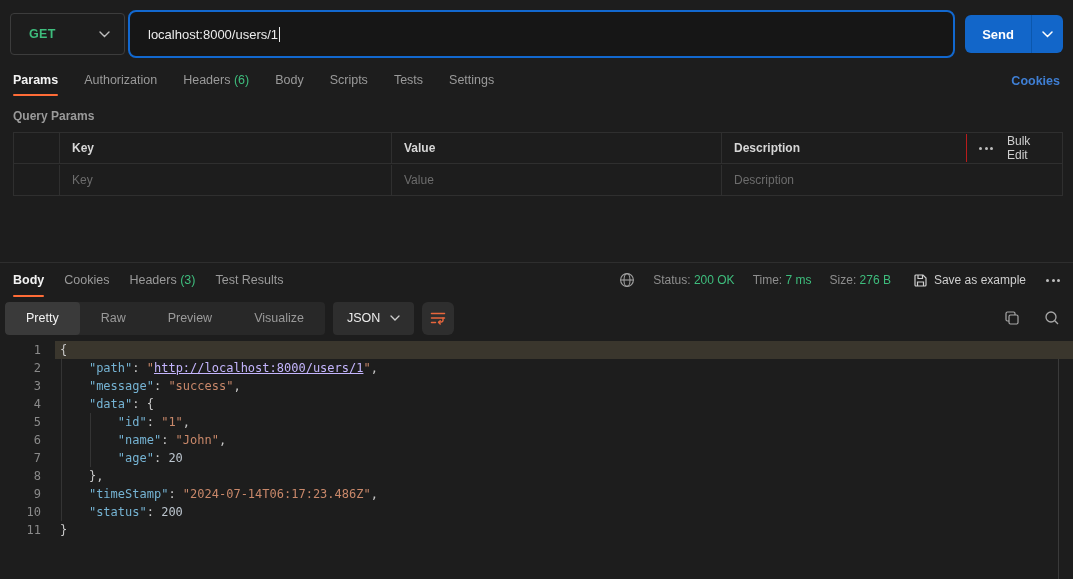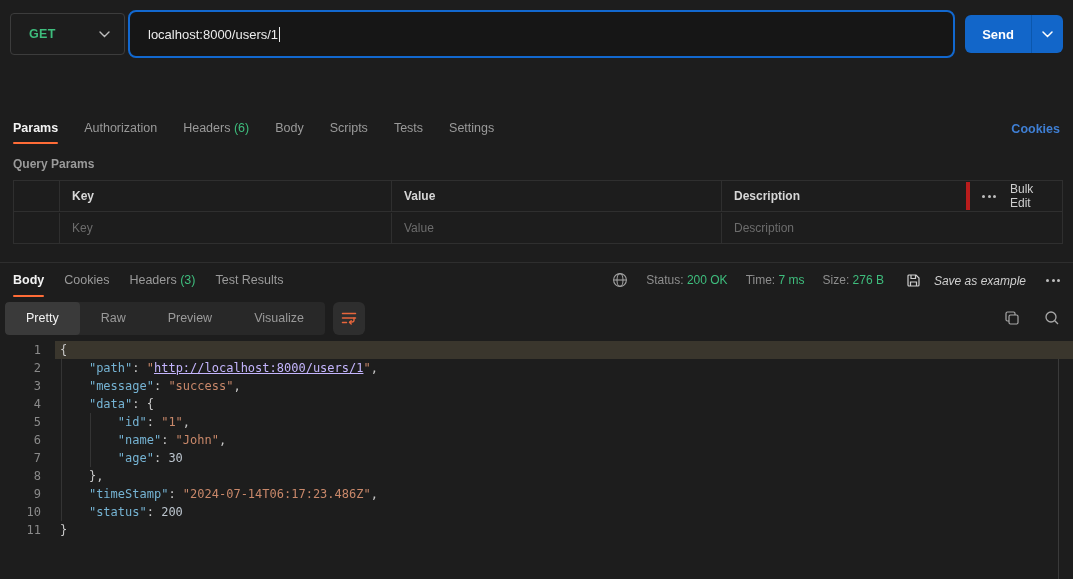--- a/index.html
+++ b/index.html
@@ -16,21 +16,21 @@
     background:#161616; display:flex; align-items:center; padding:0 18px; }
   .url-text { color:#ececec; font-size:13px; }
   .caret { display:inline-block; width:1px; height:15px; background:#e8e8e8; margin-left:1px; vertical-align:-3px; }
   .send-btn { display:flex; align-items:stretch; height:38px; margin-left:10px; border-radius:6px;
     overflow:hidden; background:#1266c9; cursor:pointer; }
   .send-main { display:flex; align-items:center; padding:0 17px; color:#fff; font-weight:bold; font-size:13px; }
   .send-sep { width:1px; background:#0b57ad; }
   .send-caret { display:flex; align-items:center; padding:0 10px; }
 
   
-  .req-tabs { display:flex; align-items:center; padding:0 13px; height:30px;margin-top:48px; }
+  .req-tabs { display:flex; align-items:center; padding:0 13px; height:30px; }
   .tab { position:relative; font-size:12.5px; color:#9a9a9a; margin-right:26px;
     padding:6px 0 9px 0; cursor:pointer; white-space:nowrap; }
   .tab .cnt { color:#3ebd7d; }
   .tab.active { color:#f3f3f3; font-weight:bold; }
   .tab.active::after { content:""; position:absolute; left:0; right:0; bottom:0;
     height:2px; background:#ff6c37; border-radius:1px; }
   .spacer { flex:1; }
   .cookies-link { font-size:12.5px; color:#3f7fd4; font-weight:bold; cursor:pointer; }
 
   
@@ -43,33 +43,33 @@
   .c-check { width:45px; }
   .c-key { width:332px; }
   .c-val { width:330px; }
   .c-desc { flex:1; }
   .qp-head .qp-cell { font-weight:bold; color:#d6d6d6; }
   .qp-head { height:30px; align-items:center; }
   .qp-data { height:32px; align-items:center; }
   .qp-data .qp-cell { color:#6c6c6c; }
   .c-desc-head { width:245px; flex:none; }
   .c-bulk { flex:1; display:flex; align-items:center; justify-content:space-between; gap:14px;
-    border-left:4px solid #b91c1c; padding:0 12px; }
+    border-left:1px solid #b91c1c; padding:0 12px; }
   .bulk-label { font-size:12px; color:#cfcfcf; cursor:pointer; }
   .more-dots { display:flex; gap:2.5px; cursor:pointer; }
   .more-dots i { width:3px; height:3px; border-radius:50%; background:#bdbdbd; }
 
   
   .resp { position:absolute; top:262px; left:0; right:0; bottom:0; border-top:1px solid #2e2e2e; }
   .resp-head { display:flex; align-items:center; padding:0 13px; height:34px; }
   .resp-head .tab { margin-right:20px; padding:9px 0 10px 0; }
   .meta { display:flex; align-items:center; gap:6px; font-size:12px; color:#8e8e8e; }
   .meta .grp { margin-left:12px; white-space:nowrap; }
   .meta .val { color:#3ebd7d; }
-  .save-ex { display:flex; align-items:flex-end; gap:13px; margin-left:16px; color:#cfcfcf; cursor:pointer; white-space:nowrap;font-style:italic; }
+  .save-ex { display:flex; align-items:flex-start; gap:6px; margin-left:16px; color:#cfcfcf; cursor:pointer; white-space:nowrap; }
   .icon-btn { display:flex; align-items:center; justify-content:center; cursor:pointer; }
 
   .resp-toolbar { display:flex; align-items:center; padding:2px 13px 0 5px; height:40px; }
   .seg { display:flex; background:#282828; border-radius:4px; overflow:hidden; height:33px; }
   .seg-item { display:flex; align-items:center; padding:16px 21px; font-size:12.5px; color:#9a9a9a; cursor:pointer; }
   .seg-item.active { background:#3a3a3a; color:#f3f3f3; border-radius:4px; }
   .fmt-btn { display:flex; align-items:center; gap:10px; height:33px; margin-left:8px; padding:0 14px;
     background:#2e2e2e; border-radius:4px; font-size:12.5px; color:#ececec; cursor:pointer; }
   .wrap-btn { width:32px; height:33px; margin-left:8px; background:#2e2e2e; border-radius:6px; }
   .tool-right { display:flex; align-items:center; gap:24px; margin-left:auto; }
@@ -190,20 +190,28 @@
     </div>
   </div>
 
   <div class="resp-toolbar">
     <div class="seg">
       <span class="seg-item active">Pretty</span>
       <span class="seg-item">Raw</span>
       <span class="seg-item">Preview</span>
       <span class="seg-item">Visualize</span>
     </div>
+    <div class="fmt-btn">
+      <span>JSON</span>
+      <span>
+        <svg width="10" height="6" viewBox="0 0 10 6">
+            <path d="M1 1l4 4 4-4" stroke="#cfcfcf" stroke-width="1.3" fill="none" stroke-linecap="round"></path>
+          </svg>
+      </span>
+    </div>
     <div class="wrap-btn icon-btn">
       <svg width="16" height="14" viewBox="0 0 16 14" fill="none" stroke="#e8663c" stroke-width="1.5" stroke-linecap="round">
         <path d="M1.5 2.5h13"></path>
           <path d="M1.5 7h13"></path>
           <path d="M1.5 11.5h4"></path>
         <path d="M13 7v2.2a1.8 1.8 0 01-1.8 1.8H8.8" stroke-width="1.4"></path>
         <path d="M10.2 9.7l-1.6 1.8 1.6 1.6" stroke-width="1.4"></path>
       </svg>
     </div>
     <div class="tool-right">
@@ -246,21 +254,21 @@
         <div class="code-line">
           <span class="ln">5</span>
           <span class="line-body"><span class="tk-p">        </span><span class="tk-k">"id"</span><span class="tk-p">: </span><span class="tk-s">"1"</span><span class="tk-p">,</span></span>
         </div>
         <div class="code-line">
           <span class="ln">6</span>
           <span class="line-body"><span class="tk-p">        </span><span class="tk-k">"name"</span><span class="tk-p">: </span><span class="tk-s">"John"</span><span class="tk-p">,</span></span>
         </div>
         <div class="code-line">
           <span class="ln">7</span>
-          <span class="line-body"><span class="tk-p">        </span><span class="tk-k">"age"</span><span class="tk-p">: </span><span class="tk-n">30</span></span>
+          <span class="line-body"><span class="tk-p">        </span><span class="tk-k">"age"</span><span class="tk-p">: </span><span class="tk-n">20</span></span>
         </div>
         <div class="code-line">
           <span class="ln">8</span>
           <span class="line-body"><span class="tk-p">    </span><span class="tk-p">},</span></span>
         </div>
         <div class="code-line">
           <span class="ln">9</span>
           <span class="line-body"><span class="tk-p">    </span><span class="tk-k">"timeStamp"</span><span class="tk-p">: </span><span class="tk-s">"2024-07-14T06:17:23.486Z"</span><span class="tk-p">,</span></span>
         </div>
         <div class="code-line">

